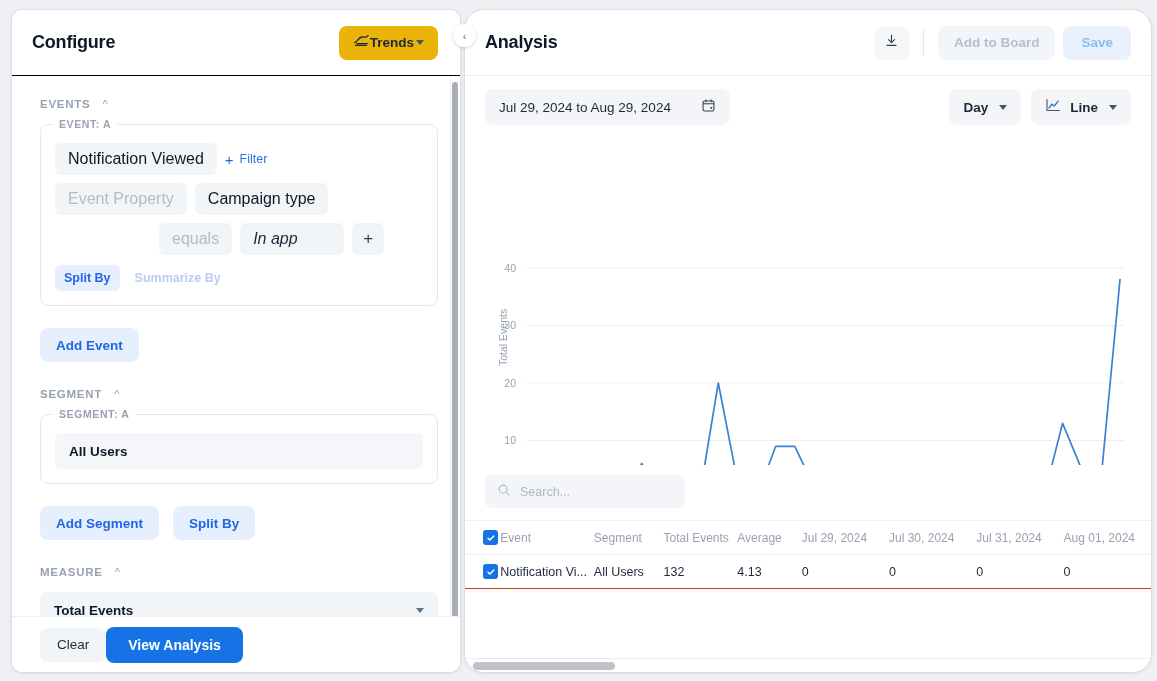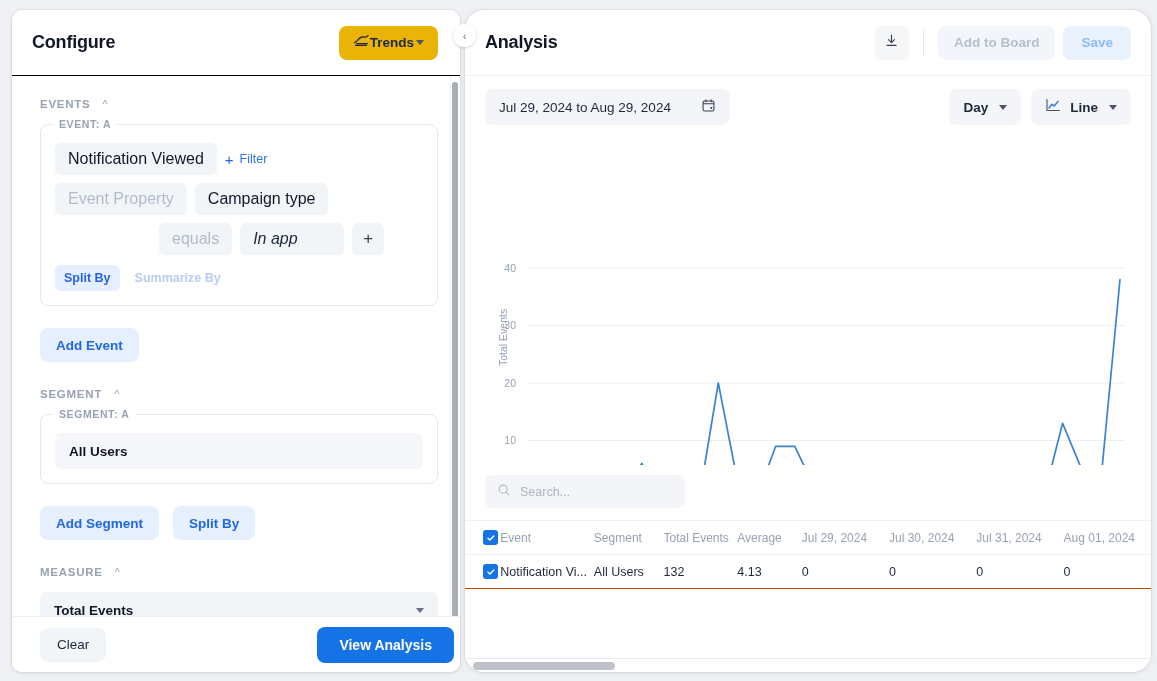--- a/index.html
+++ b/index.html
@@ -85,21 +85,21 @@
   }
   .measure-select {
     background: #f2f5f8; border-radius: 6px; height: 36px; display: flex; align-items: center;
     justify-content: space-between; padding: 0 14px; font-size: 13.5px; font-weight: 700;
     color: #101828; cursor: pointer;
   }
   .sel-caret { width: 0; height: 0; border-left: 4.5px solid transparent; border-right: 4.5px solid transparent; border-top: 5px solid #667085; }
 
   .configure-footer {
     position: absolute; left: 0; right: 0; bottom: 0; height: 56px; background: #fff;
-    border-top: 1px solid #edeff2; display: flex; align-items: center; justify-content: space-between;
+    border-top: 1px solid #edeff2; display: flex; align-items: center; 
     padding: 0 6px 0 28px;
   }
   .clear-btn {
     background: #f2f5f8; border-radius: 8px; height: 34px; display: flex; align-items: center;
     padding: 0 17px; font-size: 13.5px; color: #1d2939; cursor: pointer;
   }
   .view-btn {
     background: #1573e6; color: #fff; border-radius: 8px; height: 36px; display: flex;
     align-items: center; padding: 0 22px; font-size: 14px; font-weight: 700; cursor: pointer;
   }

